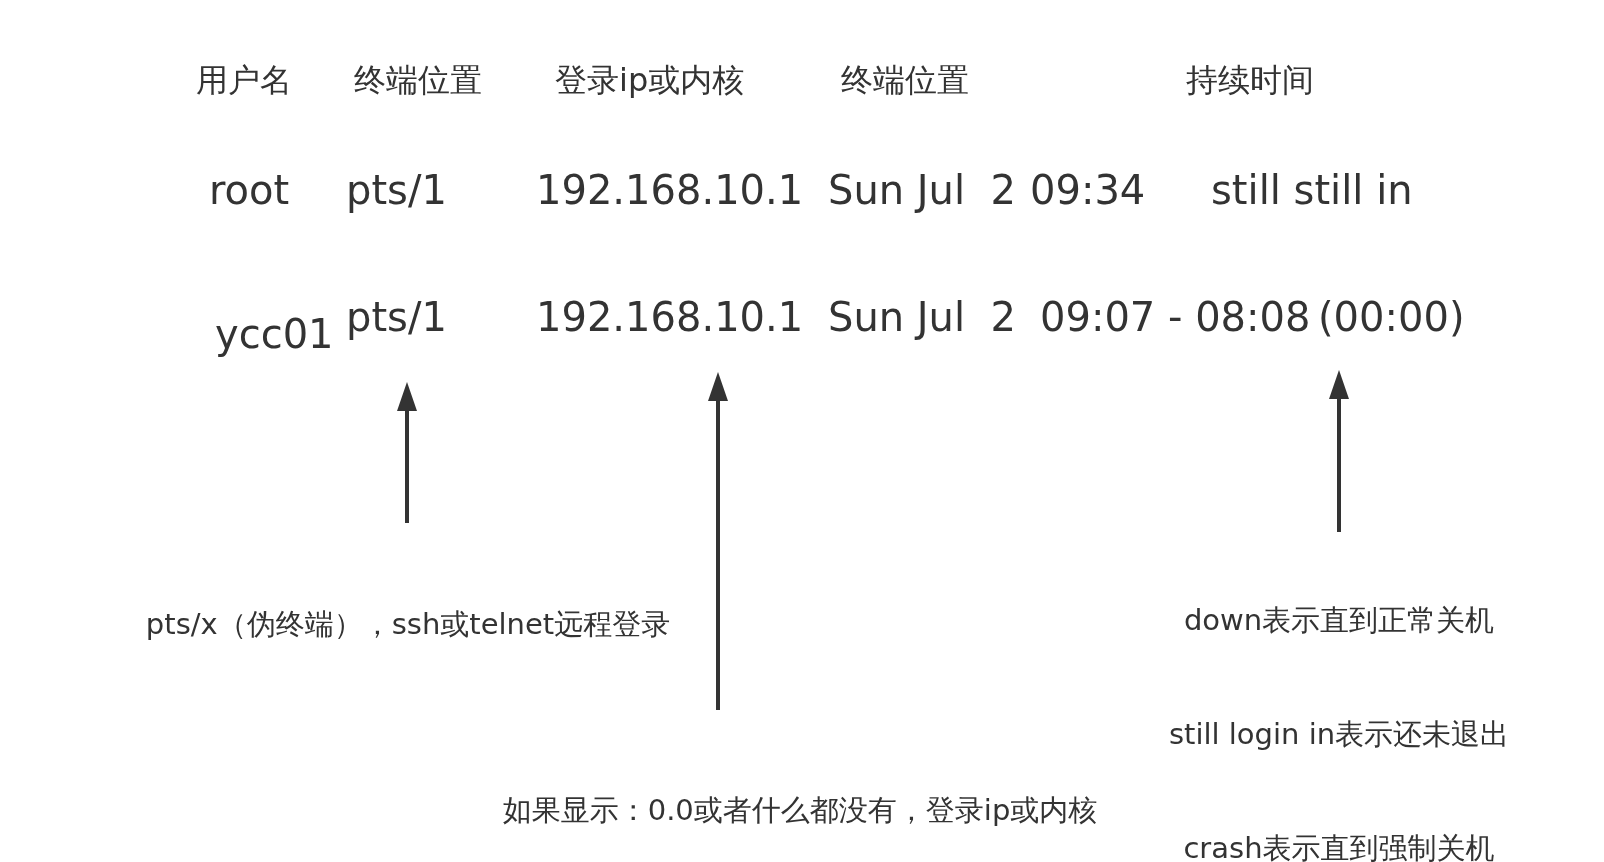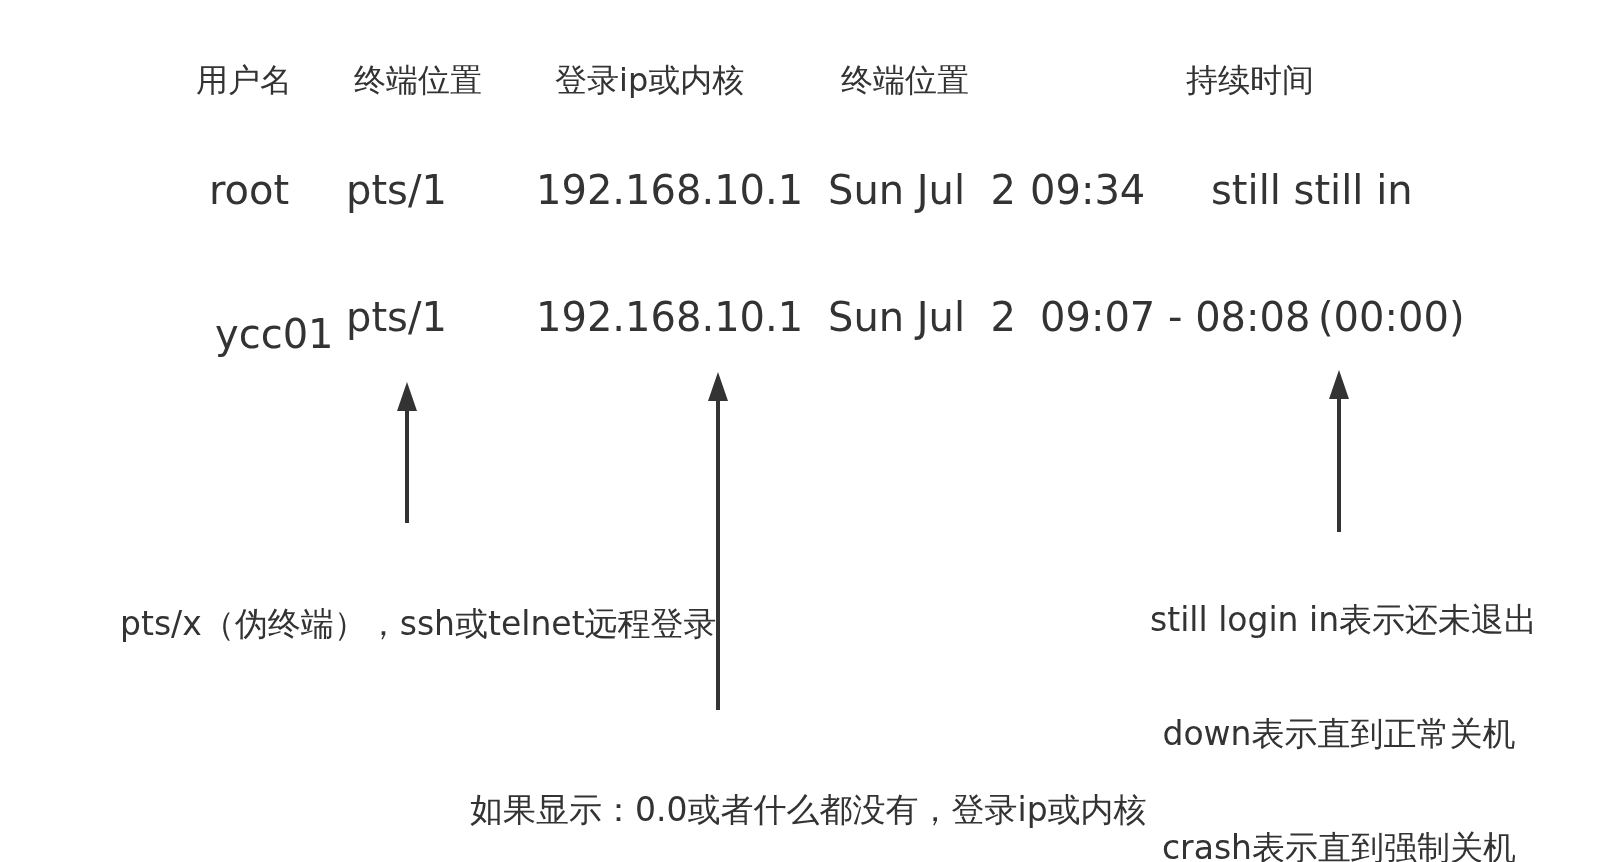--- a/index.html
+++ b/index.html
@@ -21,21 +21,21 @@
       line-height: 1;
     }
     .hdr {
       font-size: 32px;
       top: 64px;
     }
     .row {
       font-size: 40px;
     }
     .note {
-      font-size: 33px;
+      font-size: 29px;
       text-align: center;
       line-height: 38px;
       white-space: pre;
     }
     svg.arrows {
       position: absolute;
       left: 0;
       top: 0;
     }
   </style>
@@ -84,16 +84,16 @@
 <div class="abs note" style="left:120px; top:529px; width:576px;">
   <div>pts/x（伪终端），ssh或telnet远程登录</div>
 </div>
 
 <div class="abs note" style="left:470px; top:715px; width:660px;">
   <div>如果显示：0.0或者什么都没有，登录ip或内核</div>
   
 </div>
 
 <div class="abs note" style="left:1150px; top:525px; width:378px;">
+  <div>down表示直到正常关机</div>
   <div>still login in表示还未退出</div>
-  <div>down表示直到正常关机</div>
   <div>crash表示直到强制关机</div>
 </div>
 
 </body></html>

